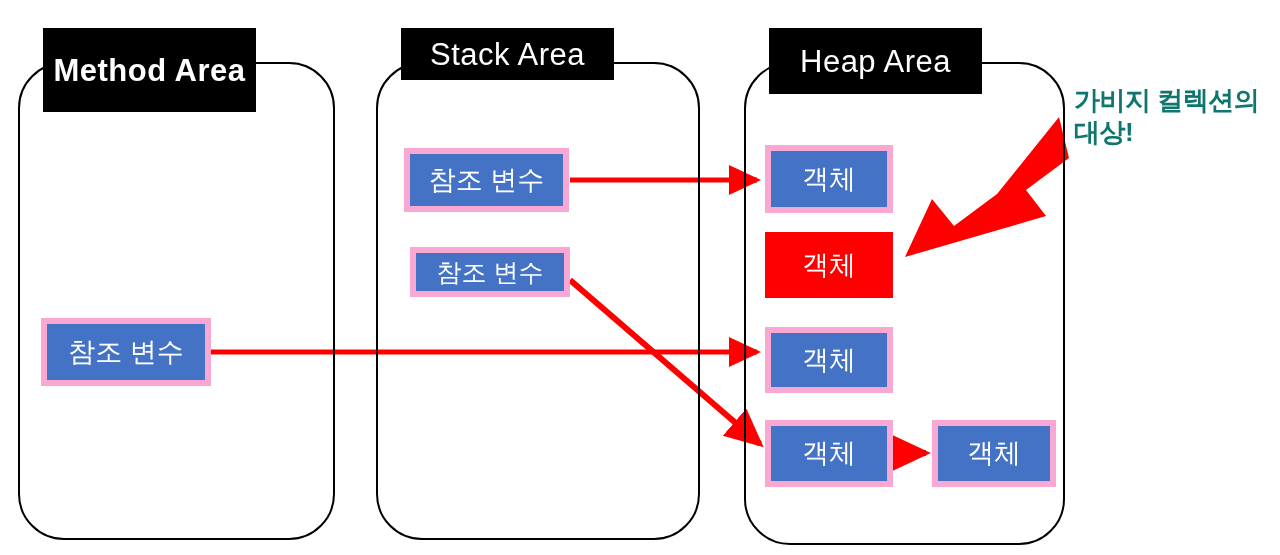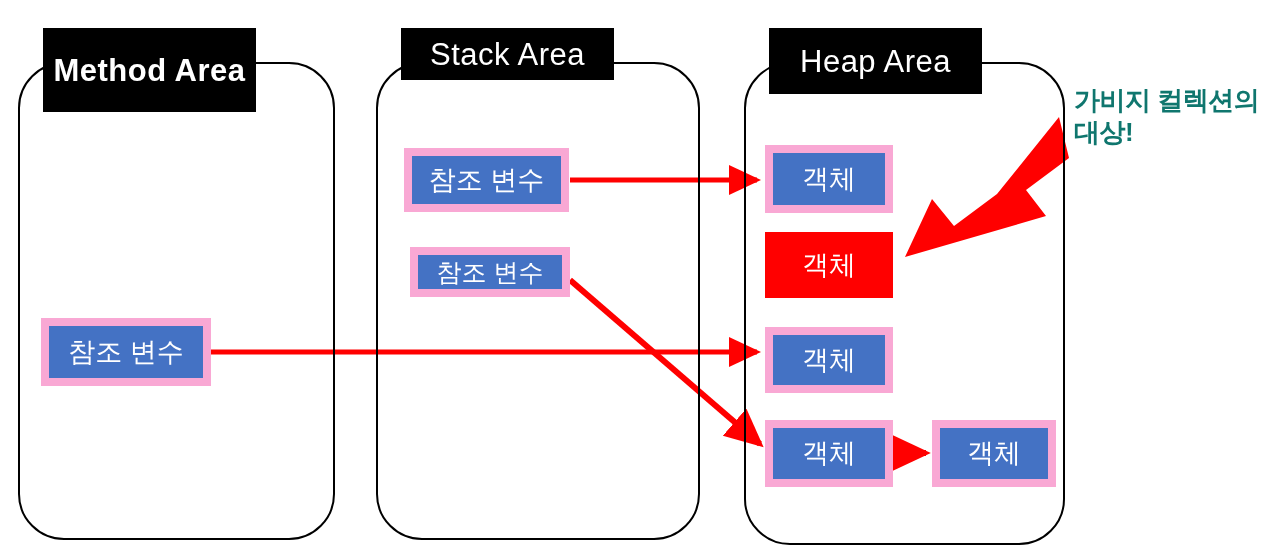--- a/index.html
+++ b/index.html
@@ -63,21 +63,21 @@
     justify-content: center;
     color: #ffffff;
     font-size: 27px;
     line-height: 1;
     white-space: nowrap;
     box-sizing: border-box;
     z-index: 3;
   }
   .box.blue {
     background: #4472C4;
-    border: 8px solid #f9a8d4;
+    border: 6px solid #f9a8d4;
   }
   .box.red {
     background: #FF0000;
     border: none;
   }
 
   
   #box-ref-method { left: 41px;  top: 318px; width: 170px; height: 68px; }
   
   #box-ref-stack-1 { left: 404px; top: 148px; width: 165px; height: 64px; }

